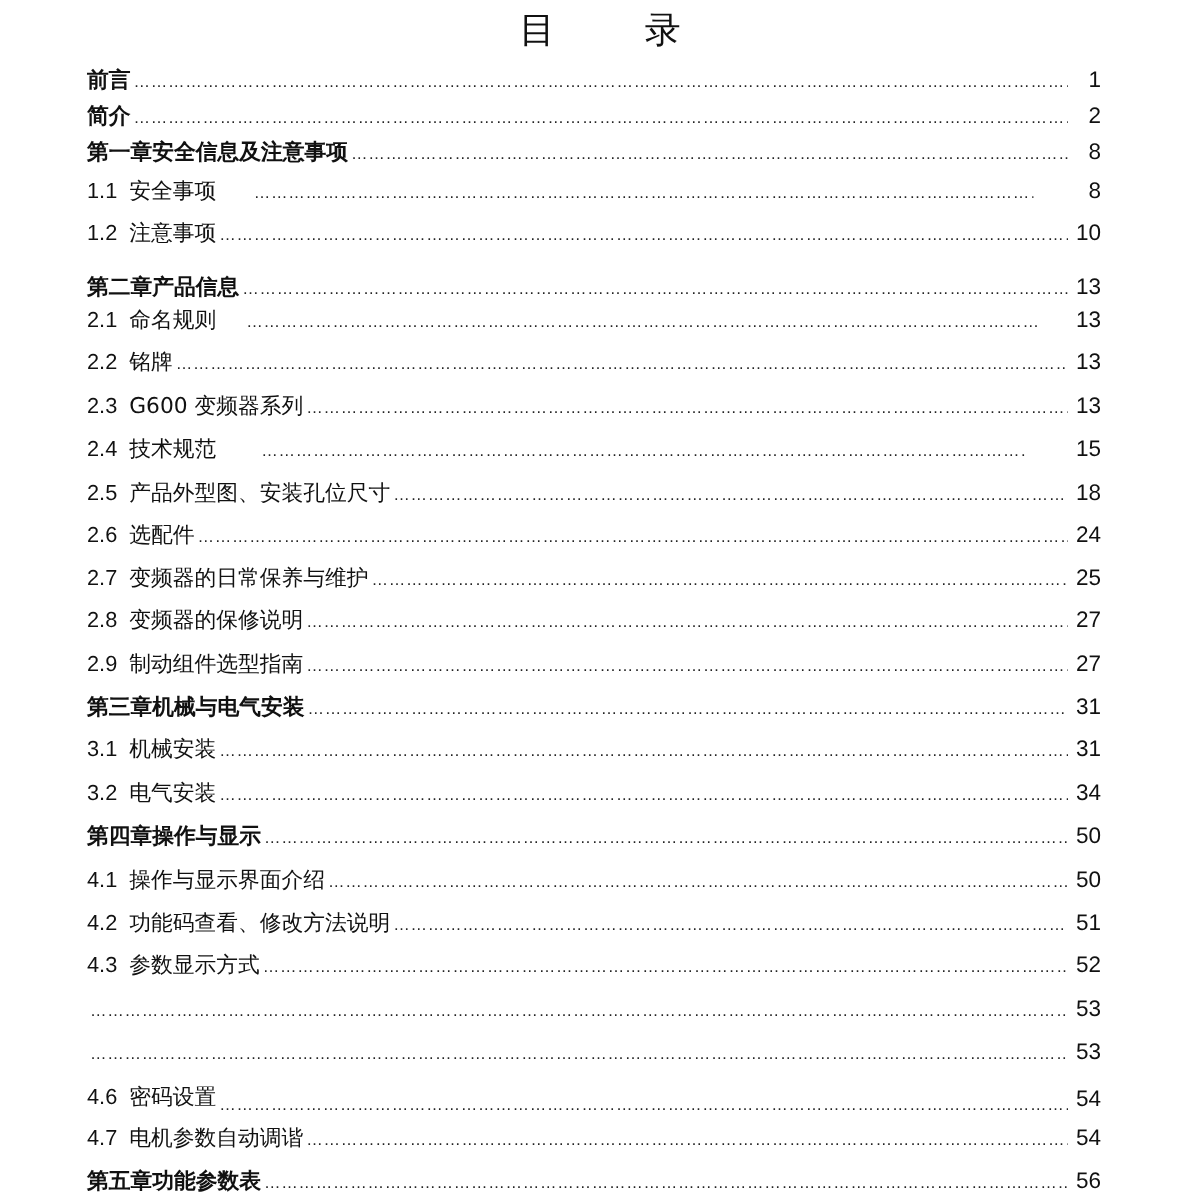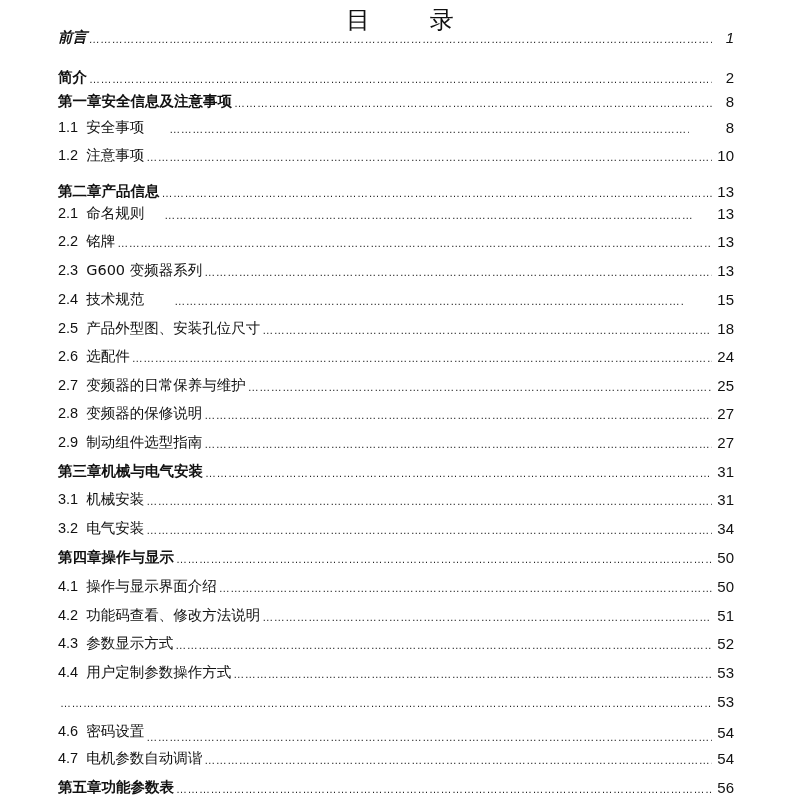--- a/index.html
+++ b/index.html
@@ -13,21 +13,21 @@
   .num { font-family: "Liberation Sans", sans-serif; margin-right: 8px; }
   .dots { flex: 1; overflow: hidden; white-space: nowrap; font-family: "Liberation Sans", sans-serif; font-size: 11px; color: #222; letter-spacing: 0.5px; margin: 0 2px; position: relative; top: 2px; }
   .page { font-family: "Liberation Sans", sans-serif; font-size: 15px; min-width: 20px; text-align: right; }
 </style>
 </head>
 <body>
 
 <div class="title">目    录</div>
 
 <div class="toc" id="toc">
-    <div class="row chapter" style="top: 26px; font-style: italic;">
+    <div class="row chapter" style="top: 42px;">
     <span class="label"><span class="txt">前言</span></span>
     <span class="dots">…………………………………………………………………………………………………………………………………………………………………………………………………………………………………………</span>
     <span class="page">1</span>
   </div>
     <div class="row chapter" style="top: 66px;">
     <span class="label"><span class="txt">简介</span></span>
     <span class="dots">…………………………………………………………………………………………………………………………………………………………………………………………………………………………………………</span>
     <span class="page">2</span>
   </div>
     <div class="row chapter" style="top: 90px;">
@@ -124,21 +124,20 @@
     <span class="label"><span class="num">4.2</span><span class="txt">功能码查看、修改方法说明</span></span>
     <span class="dots">…………………………………………………………………………………………………………………………………………………………………………………………………………………………………………</span>
     <span class="page">51</span>
   </div>
     <div class="row section" style="top: 632px;">
     <span class="label"><span class="num">4.3</span><span class="txt">参数显示方式</span></span>
     <span class="dots">…………………………………………………………………………………………………………………………………………………………………………………………………………………………………………</span>
     <span class="page">52</span>
   </div>
     <div class="row section" style="top: 661px;">
-    <span class="label"><span class="num">4.4</span><span class="txt">用户定制参数操作方式</span></span>
     <span class="dots">…………………………………………………………………………………………………………………………………………………………………………………………………………………………………………</span>
     <span class="page">53</span>
   </div>
     <div class="row section" style="top: 690px;">
     <span class="dots">…………………………………………………………………………………………………………………………………………………………………………………………………………………………………………</span>
     <span class="page">53</span>
   </div>
     <div class="row section" style="top: 719px; align-items: flex-end;">
     <span class="label"><span class="num">4.6</span><span class="txt">密码设置</span></span>
     <span class="dots">…………………………………………………………………………………………………………………………………………………………………………………………………………………………………………</span>

